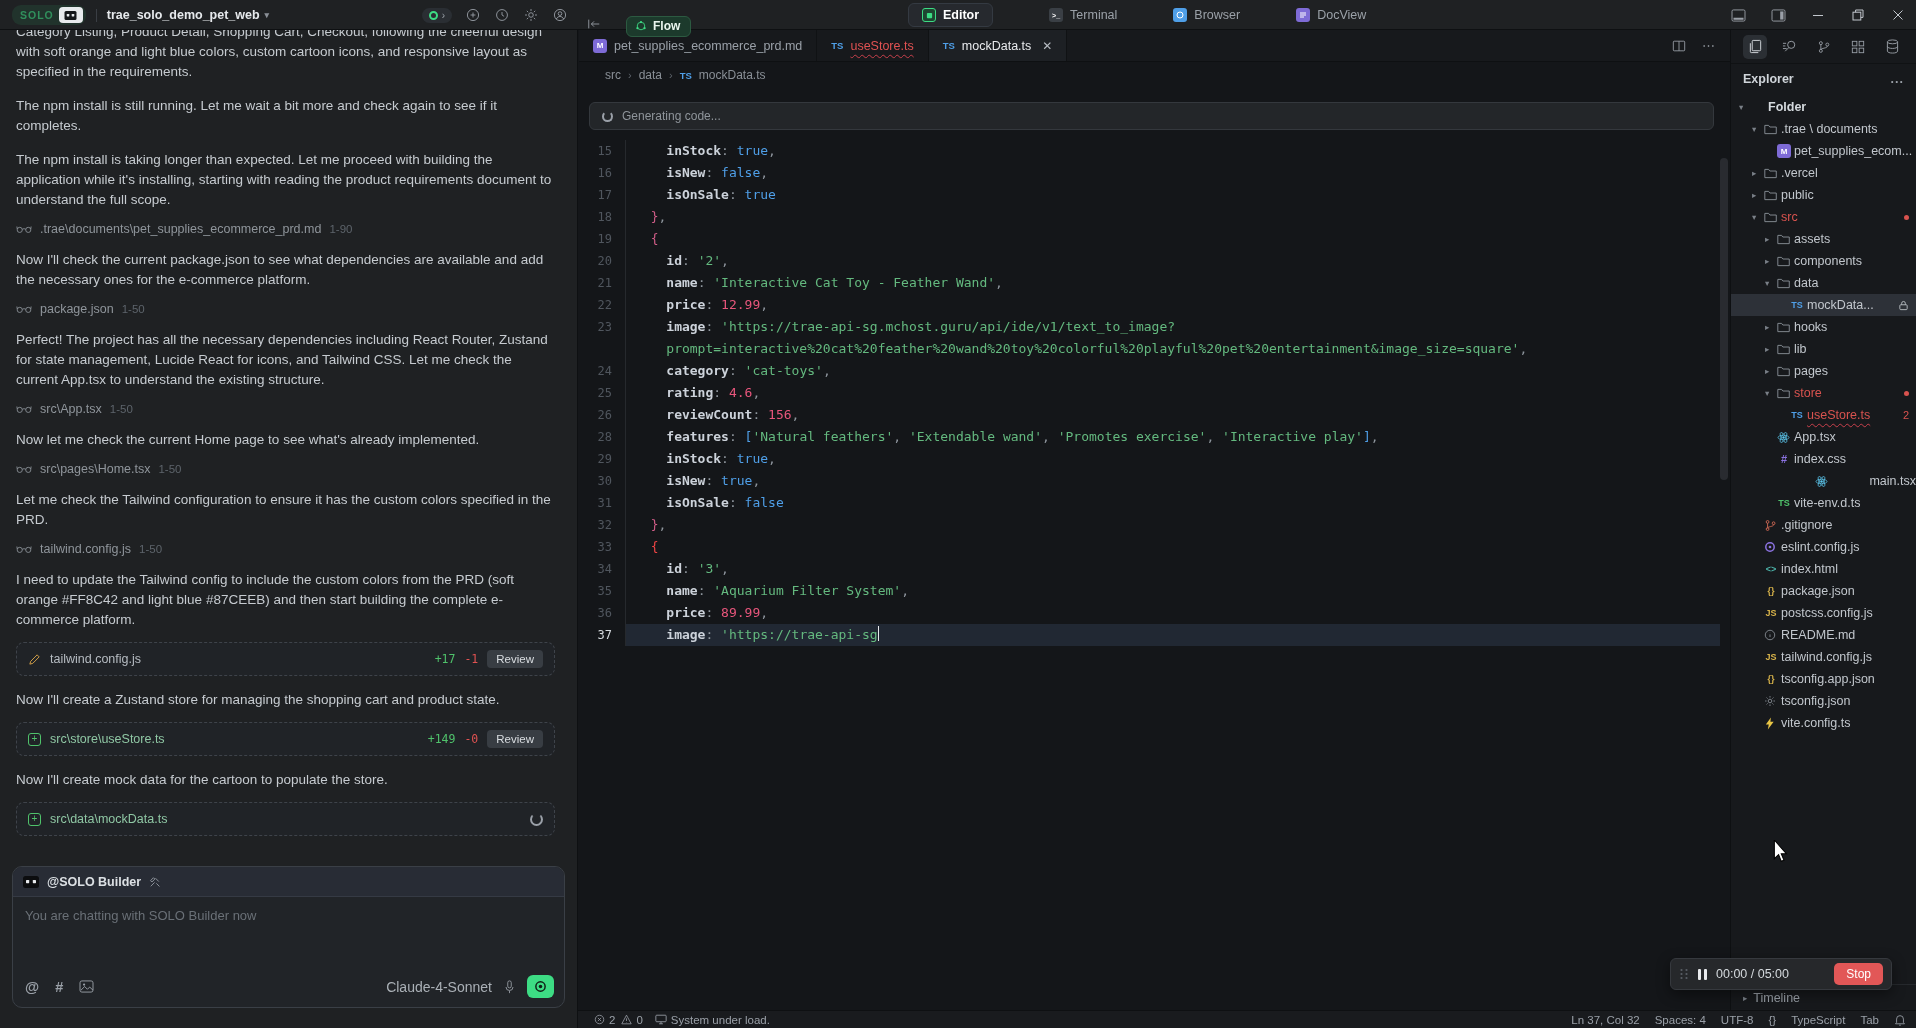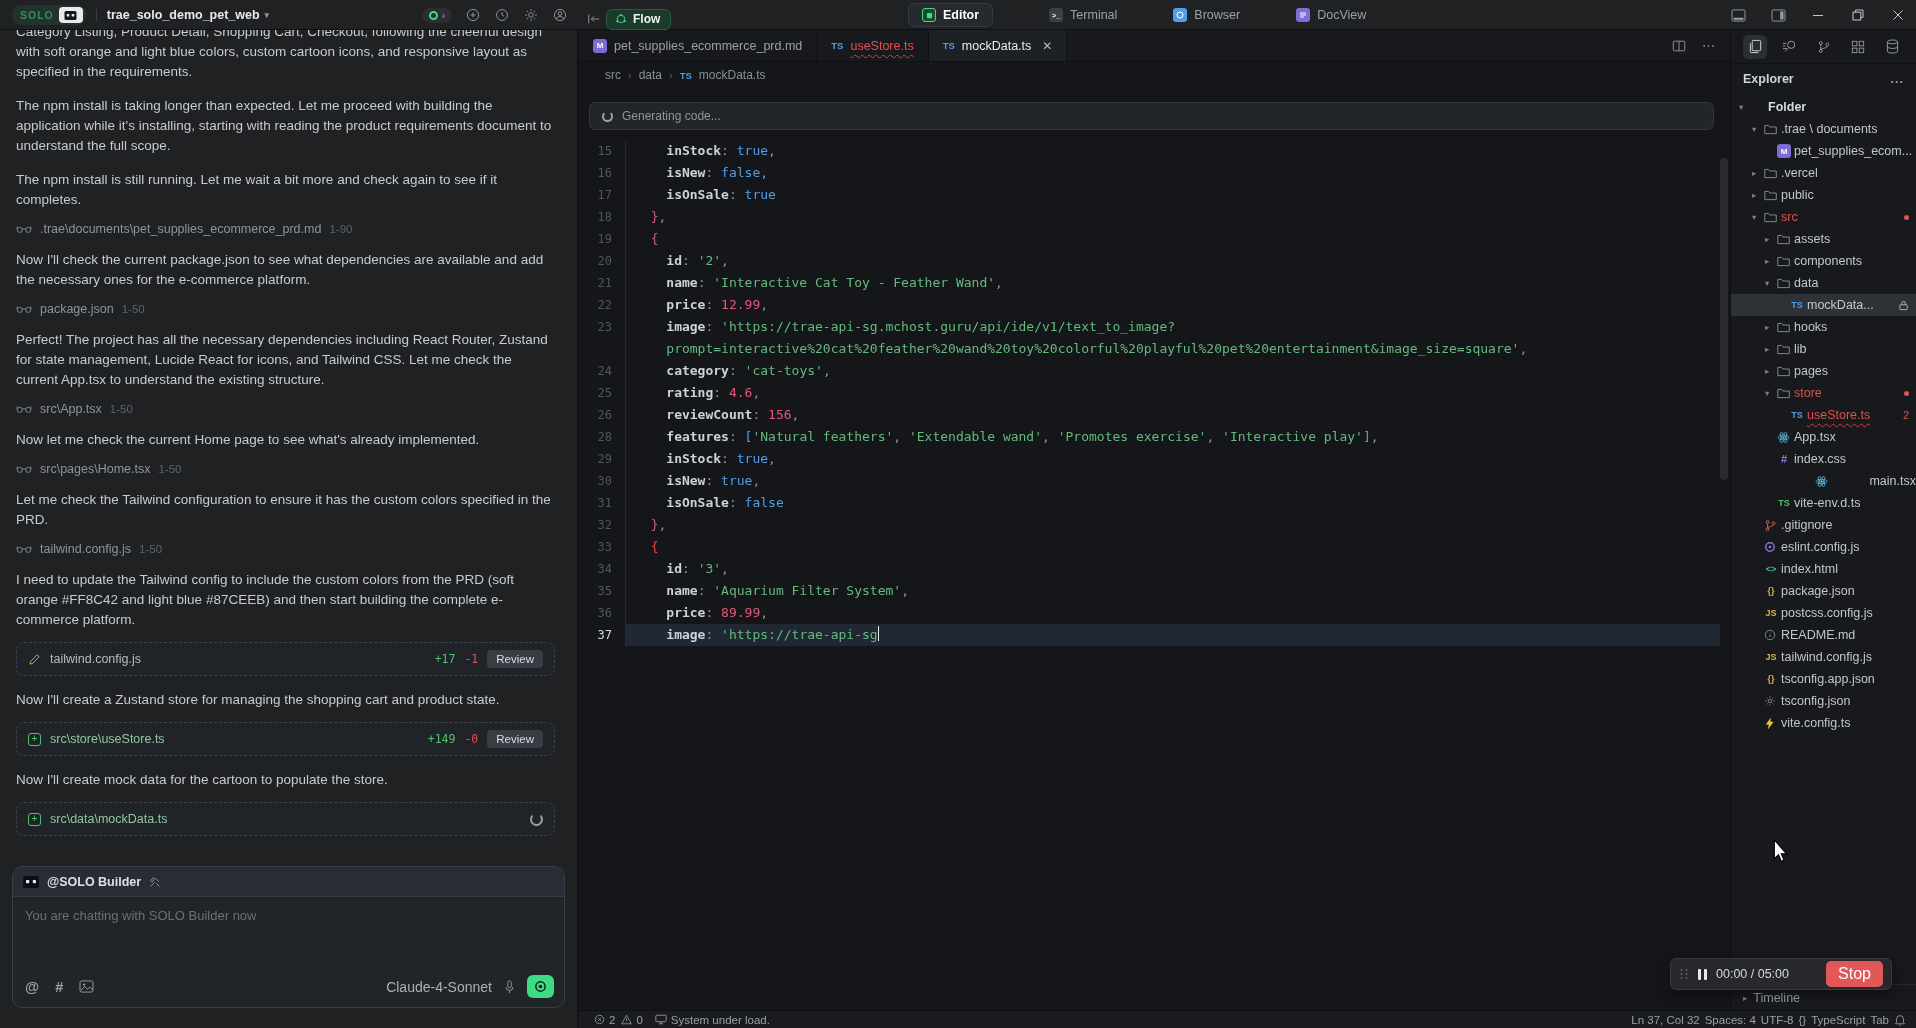--- a/index.html
+++ b/index.html
@@ -13,21 +13,21 @@
 .solotxt{color:#3ddc84;opacity:.55;font-size:10.5px;font-weight:700;letter-spacing:1px}
 .soloknob{width:24px;height:16px;background:#e8eaed;border-radius:4px;display:flex;align-items:center;justify-content:center}
 .tb-sep{width:1px;height:13px;background:#3a3e44}
 .projname{color:#e6e9ec;font-weight:700;font-size:12.5px;display:flex;align-items:center;gap:5px}
 .projname .chv{color:#8a9097;font-size:9px}
 .tb-chaticons{position:absolute;left:398px;width:180px;top:0;height:30px;display:flex;align-items:center;justify-content:flex-end;gap:13px;padding-right:10px}
 .runpill{display:flex;align-items:center;gap:4px;background:#2a2e33;border-radius:10px;padding:2px 7px}
 .donut{width:9px;height:9px;border:2px solid #3ddc84;border-radius:50%}
 .runchv{color:#9aa0a8;font-size:10px}
 .tbi{display:flex;align-items:center;justify-content:center;width:16px;height:16px}
-.tb-center{position:absolute;left:586px;top:4px;height:30px;display:flex;align-items:center;gap:4px}
+.tb-center{position:absolute;left:586px;top:16px;height:30px;display:flex;align-items:flex-start;gap:24px}
 .flowbtn{display:flex;align-items:center;gap:6px;background:#1c3a2c;border:1px solid #2c5a41;border-radius:6px;padding:2px 10px 3px 8px}
 .flowbtn span{color:#eaf6ef;font-size:12px;font-weight:700}
 .vtabs{position:absolute;left:908px;top:0;height:30px;display:flex;align-items:center;gap:56px}
 .vtab{display:flex;align-items:center;gap:7px;color:#9ba1a8;font-size:12.5px}
 .vtab.active{background:#26292e;border:1px solid #343a42;border-radius:6px;padding:4px 13px;color:#fff;font-weight:700}
 .vic{width:14px;height:14px;border-radius:3px;display:flex;align-items:center;justify-content:center;font-size:7px;font-weight:700;color:#fff}
 .tb-right{position:absolute;right:10px;top:0;height:30px;display:flex;align-items:center;gap:24px}
 
 .chatwrap{position:absolute;top:30px;left:0;width:578px;bottom:0;background:#1f2123;border-right:1px solid #0e1012;overflow:hidden;z-index:5}
 .chatmsgs{position:absolute;top:0;left:0;right:6px;bottom:166px;padding:0 16px;overflow:hidden}
@@ -96,25 +96,25 @@
 .rt{margin-left:auto;padding-right:7px;display:flex;align-items:center}
 .reddot{width:5px;height:5px;border-radius:50%;background:#d9534f}
 .badge2{color:#d9534f;font-size:11px}
 .fic{display:inline-flex;width:14px;justify-content:center;font-weight:700;font-size:9px}
 .timeline{position:absolute;bottom:0;left:0;right:0;height:26px;border-top:1px solid #26292d;display:flex;align-items:center;padding:0 12px;color:#9aa0a8;font-size:12.5px;gap:6px;background:#17191c}
 
 .playbar{position:absolute;right:24px;bottom:38px;width:222px;height:32px;background:#26282b;border:1px solid #36393e;border-radius:6px;box-shadow:0 4px 14px rgba(0,0,0,.45);display:flex;align-items:center;gap:9px;padding:0 8px;z-index:40}
 .pause{display:flex;gap:3px}
 .pause i{width:3px;height:11px;background:#e8eaed;border-radius:1px}
 .ptime{color:#d5dade;font-size:12.5px}
-.stopbtn{margin-left:auto;background:#e25757;color:#fff;border:none;border-radius:5px;padding:4px 12px;font-size:16px;cursor:pointer}
+.stopbtn{margin-left:auto;background:#e25757;color:#fff;border:none;border-radius:5px;padding:4px 12px;font-size:12px;cursor:pointer}
 
 .statusbar{position:absolute;left:578px;right:0;bottom:0;height:18px;background:#191b1e;border-top:1px solid #0e1012;display:flex;align-items:center;font-size:11.5px;color:#9aa0a8;padding:0 10px 0 16px;z-index:30}
 .sb-left{display:flex;align-items:center;gap:6px}
-.sb-right{margin-left:auto;display:flex;align-items:center;gap:5px}
+.sb-right{margin-left:auto;display:flex;align-items:center;gap:15px}
 .sbgrp{display:flex;align-items:center;gap:4px}
 
 .mousecursor{position:absolute;left:1772px;top:840px;z-index:90;pointer-events:none}
 </style>
 </head>
 <body>
 
 <div class="titlebar">
   <div class="tb-left">
     <div class="solopill">
@@ -244,22 +244,22 @@
         <svg width="12" height="12" viewBox="0 0 12 12" stroke="#c2c7cd">
           <path d="M1.5 1.5l9 9M10.5 1.5l-9 9"></path>
         </svg>
       </span>
   </div>
 </div>
 
 <div class="chatwrap">
   <div class="chatmsgs" id="chatmsgs">
       <div class="msg clip">Category Listing, Product Detail, Shopping Cart, Checkout, following the cheerful design with soft orange and light blue colors, custom cartoon icons, and responsive layout as specified in the requirements.</div>
+      <div class="msg">The npm install is still running. Let me wait a bit more and check again to see if it completes.</div>
       <div class="msg">The npm install is taking longer than expected. Let me proceed with building the application while it's installing, starting with reading the product requirements document to understand the full scope.</div>
-      <div class="msg">The npm install is still running. Let me wait a bit more and check again to see if it completes.</div>
       <div class="fileref">
         <span>
           <svg width="16" height="10" viewBox="0 0 18 10" fill="none" stroke="#8a9097">
             <circle cx="4.2" cy="6" r="2.9"></circle>
             <circle cx="13.8" cy="6" r="2.9"></circle>
             <path d="M7.1 5.4c.9-.9 2.9-.9 3.8 0M1.4 5 1 2.2M16.6 5l.4-2.8"></path>
           </svg>
         </span>
         <span>.trae\documents\pet_supplies_ecommerce_prd.md</span>
         <span class="fr-range">1-90</span>

